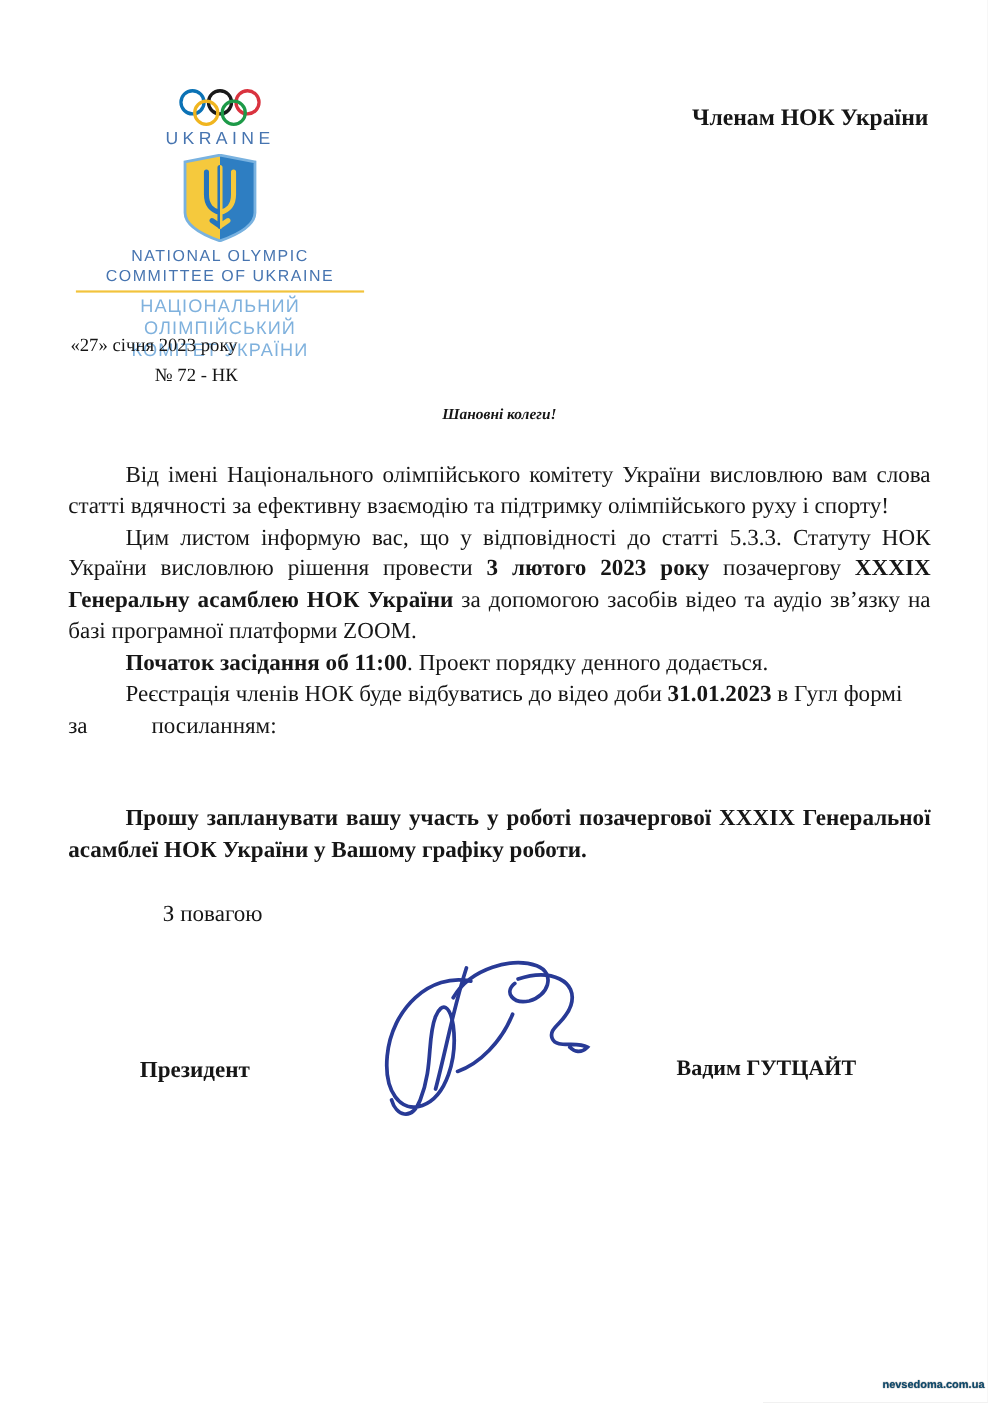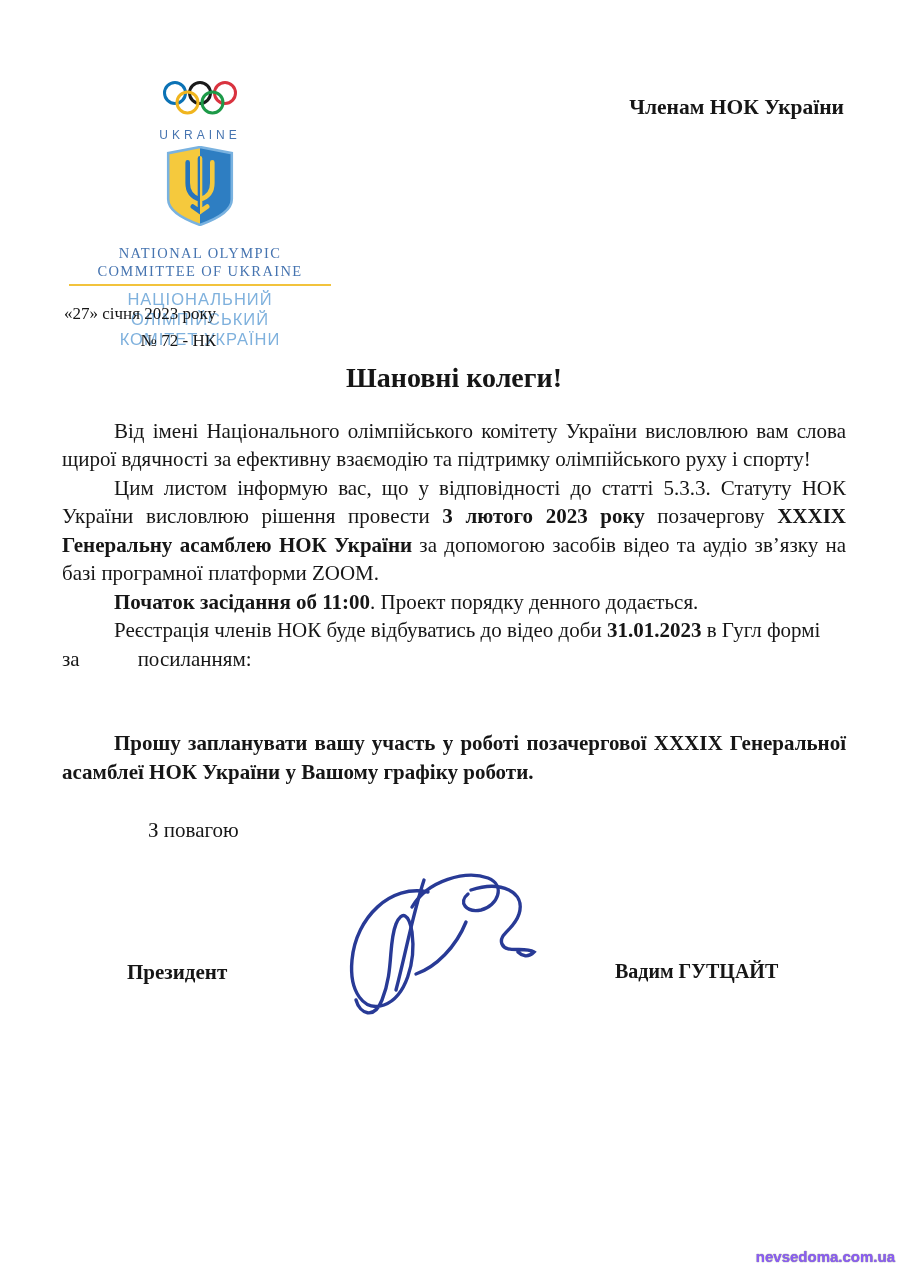--- a/index.html
+++ b/index.html
@@ -12,61 +12,61 @@
   
   .logo-block { position:absolute; left:64px; top:80px; width:272px; text-align:center; }
   .rings { display:block; margin:0 auto; }
   .ring { fill:none; stroke-width:3px; }
   .r-blue   { stroke:var(--ringBlue,#0b72b5); }
   .r-black  { stroke:var(--ringBlack,#1a1a1a); }
   .r-red    { stroke:var(--ringRed,#d9333f); }
   .r-yellow { stroke:var(--ringYellow,#f0b51f); }
   .r-green  { stroke:var(--ringGreen,#1d9a48); }
   .logo-country {
-    font-family:"Liberation Sans", sans-serif; font-size:12px; letter-spacing:4px;
-    color:var(--enName,#4674b0); margin-top:12px;
+    font-family:"Liberation Sans", sans-serif; font-size:16px; letter-spacing:4px;
+    color:var(--enName,#4674b0); margin-top:2px;
   }
   .shield { display:block; margin:4px auto 0 auto; }
   .org-en {
-    margin-top:18px; font-family:Liberation Serif, serif; font-size:14.5px;
+    margin-top:4px; font-family:Liberation Sans, sans-serif; font-size:14.5px;
     line-height:18px; letter-spacing:1.4px; color:var(--enName,#4674b0);
   }
   .divider { width:262px; height:2px; background:var(--divider,#f2c33c); margin:4px auto 3px auto; }
   .org-ua {
     font-family:"Liberation Sans", sans-serif; font-size:16.5px; line-height:20px;
     letter-spacing:1px; color:var(--uaName,#7fb1dd);
   }
 
   .addressee {
     position:absolute; top:95px; right:54px; font-size:21.5px; font-weight:bold;
   }
 
   .date-block { position:absolute; left:64px; top:300px; font-size:17px; line-height:27px;text-align:right; }
   .ref-number { margin-left:56px; }
 
   
   .body { position:absolute; left:62px; top:364px; width:784px; font-size:21px; line-height:28.5px; }
-  .salutation { text-align:center; font-weight:bold; font-size:28px; margin:0 0 24px 0; }
+  .salutation { text-align:center; font-weight:bold; font-size:14px; margin:0 0 24px 0;font-style:italic; }
   .para { margin:0; text-align:justify; text-indent:52px; }
   .link-line { margin:0; text-indent:0; }
   .link-gap { display:inline-block; width:58px; }
   .redacted-gap { height:56px; }
   .para.bold { font-weight:bold; }
   .closing { margin:30px 0 0 86px; text-indent:0; }
 
   
   .signature-svg { position:absolute; left:316px; top:862px; }
   .sig-stroke { fill:none; stroke:var(--ink,#283a96); stroke-width:3.4px; stroke-linecap:round; }
   .president-title { position:absolute; left:127px; top:960px; font-size:21px; font-weight:bold; }
   .president-name  { position:absolute; left:615px; top:960px; font-size:20px; font-weight:bold; }
 
   .watermark {
     position:absolute; right:3px; bottom:10px;
-    font-family:"Liberation Sans", sans-serif; font-size:15px; font-weight:bold;
-    color:#8b5cf6; text-shadow:0 0 1px #8a8a8a, 0 0 1px #8a8a8a;
+    font-family:"Liberation Sans", sans-serif; font-size:10px; font-weight:bold;
+    color:#0c4a6e; text-shadow:0 0 1px #8a8a8a, 0 0 1px #8a8a8a;
   }
 </style>
 </head>
 <body>
 
 <div class="page">
 
   <div class="logo-block">
     <svg class="rings" width="80" height="36" viewBox="0 0 80 36">
       <circle class="ring r-blue" cx="15" cy="13" r="10.5"></circle>
@@ -113,21 +113,21 @@
 
   <div class="addressee">Членам НОК України</div>
 
   <div class="date-block">
     <div>«27» січня 2023 року</div>
     <div class="ref-number">№ 72 - НК</div>
   </div>
 
   <div class="body">
     <p class="salutation">Шановні колеги!</p>
-    <p class="para"><span>Від імені Національного олімпійського комітету України висловлюю вам слова щирої вдячності за ефективну взаємодію та підтримку олімпійського руху і спорту!</span></p>
+    <p class="para"><span>Від імені Національного олімпійського комітету України висловлюю вам слова статті вдячності за ефективну взаємодію та підтримку олімпійського руху і спорту!</span></p>
     <p class="para"><span>Цим листом інформую вас, що у відповідності до статті 5.3.3. Статуту НОК України висловлюю рішення провести </span><b>3 лютого 2023 року</b><span> позачергову </span><b>XXXIX Генеральну асамблею НОК України</b><span> за допомогою засобів відео та аудіо зв’язку на базі програмної платформи ZOOM.</span></p>
     <p class="para"><b>Початок засідання об 11:00</b><span>. Проект порядку денного додається.</span></p>
     <p class="para"><span>Реєстрація членів НОК буде відбуватись до відео доби </span><b>31.01.2023</b><span> в Гугл формі</span></p>
     <p class="link-line"><span>за</span><span class="link-gap"></span><span>посиланням:</span></p>
     <div class="redacted-gap"></div>
     <p class="para bold"><b>Прошу запланувати вашу участь у роботі позачергової XXXIX Генеральної асамблеї НОК України у Вашому графіку роботи</b><span>.</span></p>
     <p class="para closing">З повагою</p>
   </div>
 
   <svg class="signature-svg" width="232" height="155" viewBox="0 0 232 155">

